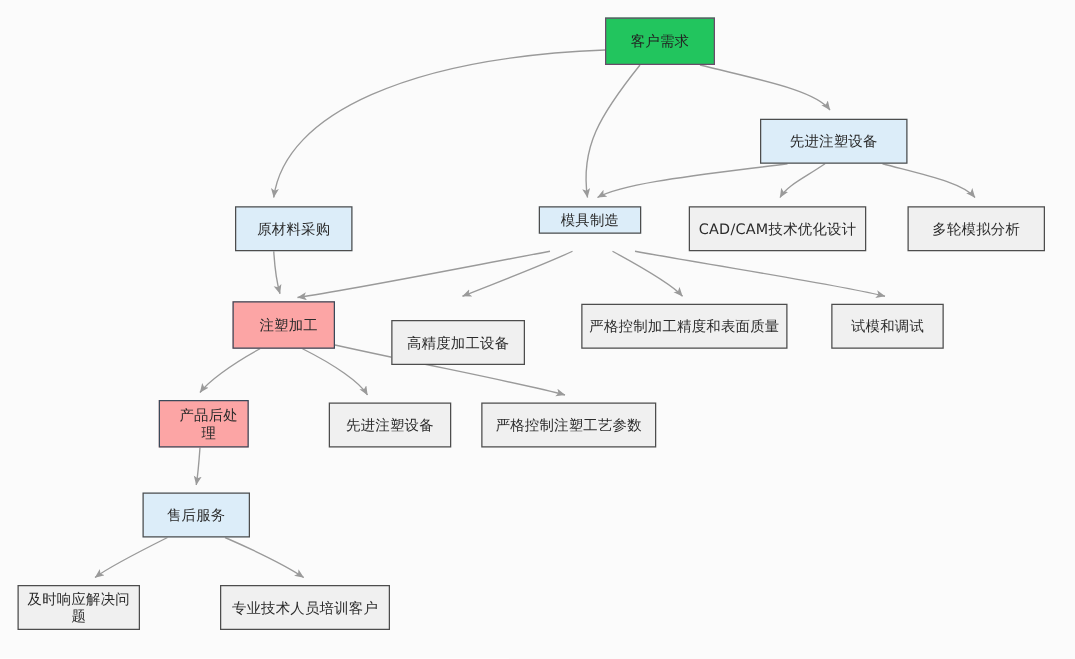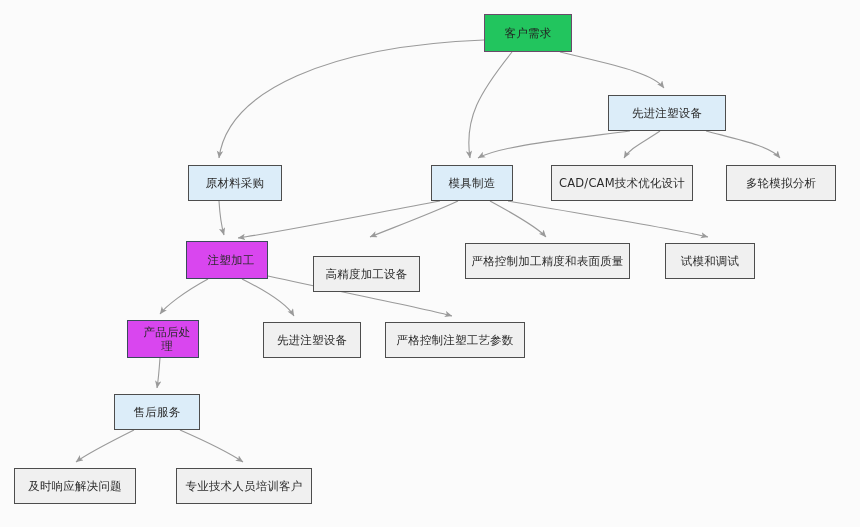--- a/index.html
+++ b/index.html
@@ -42,21 +42,21 @@
   .node.root {
     background: #22c55e;
     border-color: #6a4a6a;
     color: #222222;
   }
   .node.tier-main {
     background: #dcedf9;
     border-color: #4d4d4d;
   }
   .node.tier-accent {
-    background: #d946ef;
+    background: #fca5a5;
     border-color: #3a4a5a;
     padding-left: 13px;
   }
   .node.tier-leaf {
     background: #f0f0f0;
     border-color: #4d4d4d;
   }
 </style>
 </head>
 <body>
@@ -93,21 +93,21 @@
   <div id="nodes">
       <div class="node tier-root root" style="left: 484px; top: 14px; width: 88px; height: 38px;">
         <span>客户需求</span>
       </div>
       <div class="node tier-main" style="left: 608px; top: 95px; width: 118px; height: 36px;">
         <span>先进注塑设备</span>
       </div>
       <div class="node tier-main" style="left: 188px; top: 165px; width: 94px; height: 36px;">
         <span>原材料采购</span>
       </div>
-      <div class="node tier-main" style="left: 431px; top: 165px; width: 82px; height: 36px; text-align: right;">
+      <div class="node tier-main" style="left: 431px; top: 165px; width: 82px; height: 22px; text-align: right;">
         <span>模具制造</span>
       </div>
       <div class="node tier-leaf" style="left: 551px; top: 165px; width: 142px; height: 36px;">
         <span>CAD/CAM技术优化设计</span>
       </div>
       <div class="node tier-leaf" style="left: 726px; top: 165px; width: 110px; height: 36px;">
         <span>多轮模拟分析</span>
       </div>
       <div class="node tier-accent" style="left: 186px; top: 241px; width: 82px; height: 38px;">
         <span>注塑加工</span>
@@ -126,21 +126,21 @@
       </div>
       <div class="node tier-leaf" style="left: 263px; top: 322px; width: 98px; height: 36px;">
         <span>先进注塑设备</span>
       </div>
       <div class="node tier-leaf" style="left: 385px; top: 322px; width: 140px; height: 36px;">
         <span>严格控制注塑工艺参数</span>
       </div>
       <div class="node tier-main" style="left: 114px; top: 394px; width: 86px; height: 36px;">
         <span>售后服务</span>
       </div>
-      <div class="node tier-leaf" style="left: 14px; top: 468px; width: 122px; height: 36px;">
+      <div class="node tier-leaf" style="left: 14px; top: 468px; width: 98px; height: 36px;">
         <span>及时响应解决问题</span>
       </div>
       <div class="node tier-leaf" style="left: 176px; top: 468px; width: 136px; height: 36px;">
         <span>专业技术人员培训客户</span>
       </div>
     </div>
 
 </div>
 
 </body></html>

